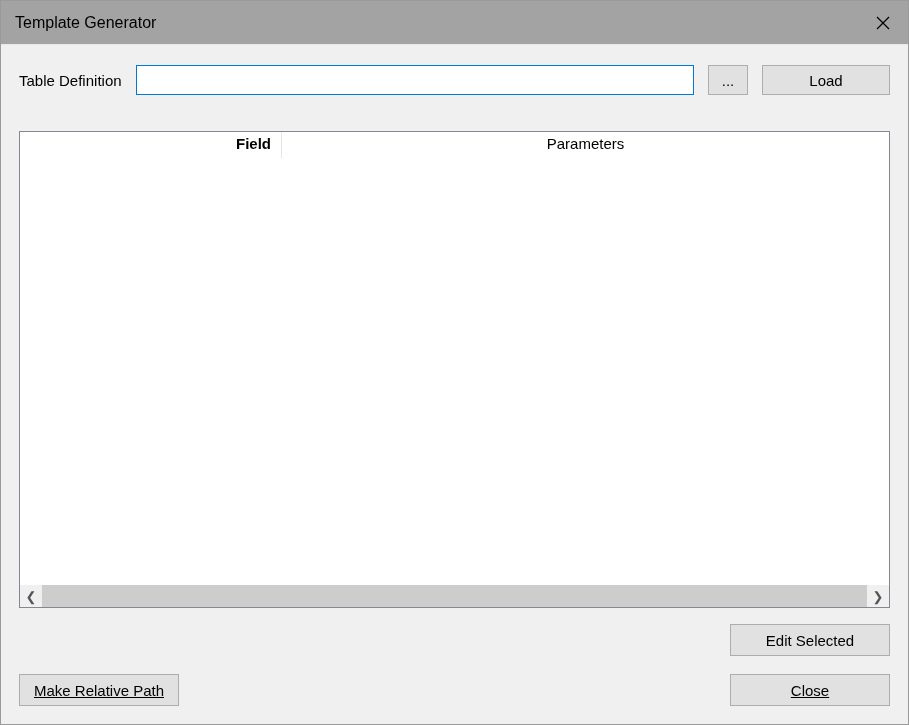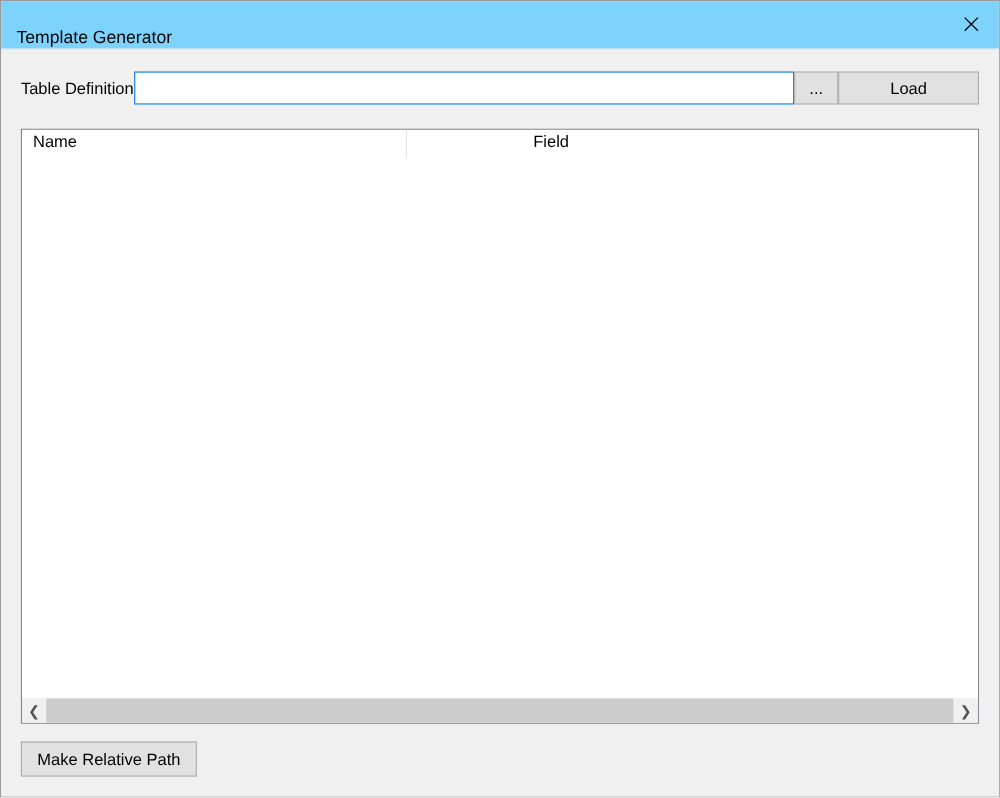--- a/index.html
+++ b/index.html
@@ -13,44 +13,45 @@
     overflow: hidden;
   }
   .window {
     width: 909px; height: 725px;
     border: 1px solid #9a9a9a;
     background: #fff;
     display: flex; flex-direction: column;
   }
   .titlebar {
     height: 44px;
-    display: flex; align-items: flex-end;
+    display: flex; align-items: center;
     padding: 0 0 0 14px;
     border-bottom: 1px solid #e8e8e8;
-    background: #7dd3fc;
+    background: #a3a3a3;
   }
   .titlebar .title { font-size: 16px; }
   .titlebar .spacer { flex: 1; }
   .titlebar .close {
     width: 50px; height: 44px;
     display: flex; align-items: center; justify-content: center;
     cursor: pointer;
   }
   .titlebar .close svg { width: 14px; height: 14px; }
 
   .client {
     flex: 1;
     background: #f0f0f0;
     padding: 20px 18px 18px 18px;
     display: flex; flex-direction: column;
   }
 
   .row-def {
     display: flex; align-items: center;
-    margin-bottom: 22px;
+    gap: 14px;
+    margin-bottom: 36px;
   }
   .row-def label { white-space: nowrap; font-size: 15px; }
   .row-def input[type=text] {
     flex: 1;
     height: 30px;
     border: 1px solid #0078d7;
     background: #fff;
     padding: 2px 6px;
     font-family: inherit;
     font-size: 15px;
@@ -83,21 +84,21 @@
     border-bottom: 0;
     font-size: 15px;
   }
   .grid-head .col {
     padding: 3px 10px 0 10px;
     border-right: 1px solid #e5e5e5;
     overflow: hidden; white-space: nowrap;
   }
   .grid-head .col:last-child { border-right: none; }
   .col-name  { width: 350px; text-align: left; }
-  .col-field { width: 262px; text-align: center; }
+  .col-field { width: 262px; text-align: right; font-weight: bold; }
   .col-param { flex: 1; text-align: center; }
 
   .grid-body { flex: 1; background: #fff; }
 
   .hscroll {
     height: 22px;
     display: flex; align-items: stretch;
     background: #f0f0f0;
   }
   .hscroll .arrow {
@@ -116,21 +117,21 @@
 
   .row-edit {
     display: flex; justify-content: flex-end;
     margin-bottom: 18px;
   }
   .btn-edit { width: 160px; height: 32px; }
 
   .row-bottom {
     display: flex; justify-content: space-between;
   }
-  .btn-wide { width: 160px; height: 32px; }
+  .btn-wide { width: 160px; height: 32px; text-decoration: underline; }
 </style>
 </head>
 <body>
 
 <div class="window">
 
   <div class="titlebar">
     <span class="title">Template Generator</span>
     <span class="spacer"></span>
     <div class="close">
@@ -145,30 +146,34 @@
 
     <div class="row-def">
       <label>Table Definition</label>
       <input type="text" value="" style="">
       <button class="btn btn-browse">...</button>
       <button class="btn btn-load">Load</button>
     </div>
 
     <div class="grid-wrap">
       <div class="grid-head">
-        <div class="col col-name">Name</div>
         <div class="col col-field">Field</div>
+        <div class="col col-param">Parameters</div>
       </div>
       <div class="grid-body"></div>
       <div class="hscroll">
         <div class="arrow">❮</div>
         <div class="thumb"></div>
         <div class="arrow">❯</div>
       </div>
     </div>
 
+    <div class="row-edit">
+      <button class="btn btn-edit">Edit Selected</button>
+    </div>
 
     <div class="row-bottom">
       <button class="btn btn-wide">Make Relative Path</button>
+      <button class="btn btn-wide">Close</button>
     </div>
 
   </div>
 </div>
 
 </body></html>

